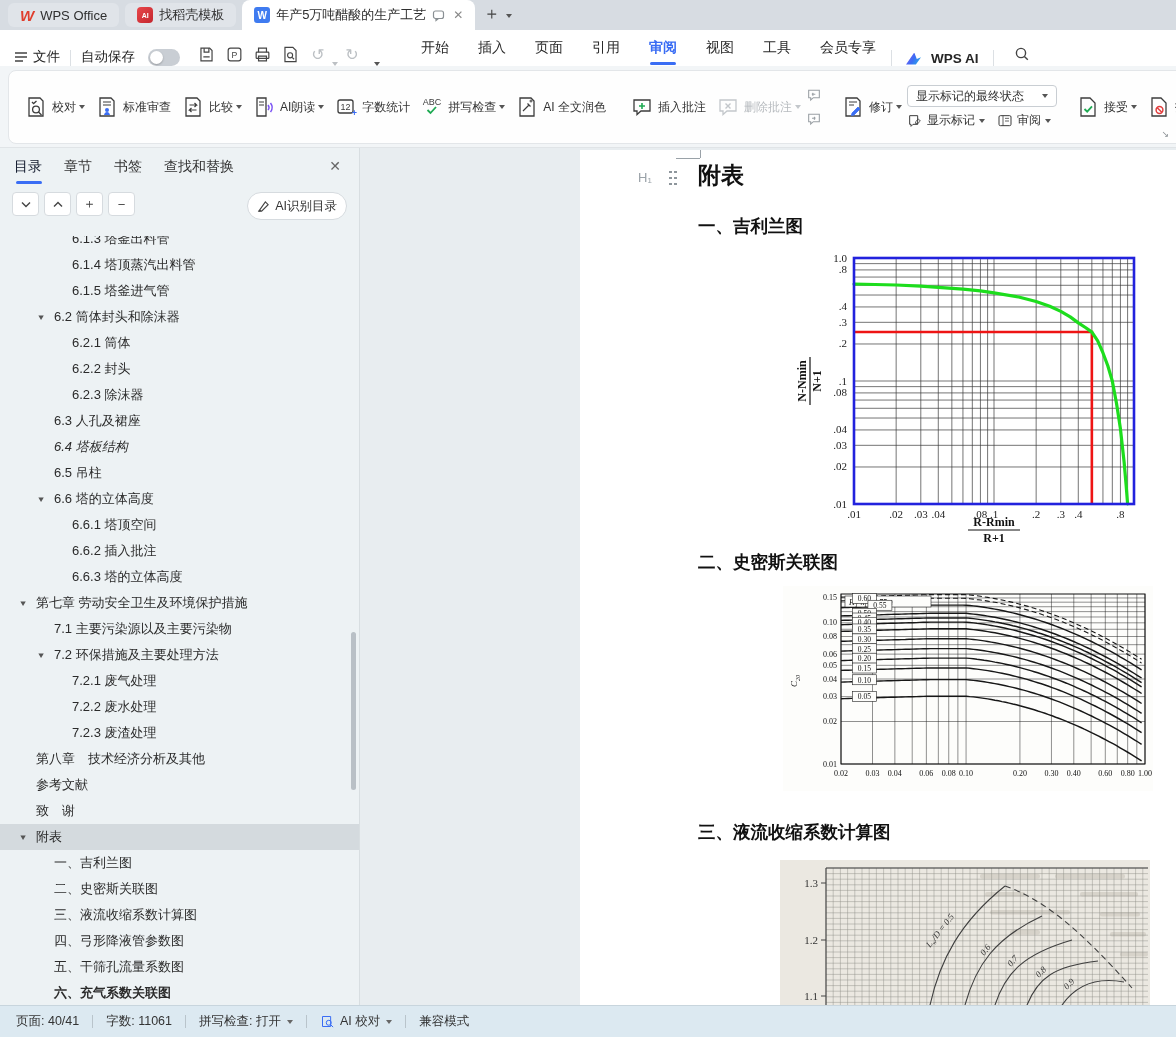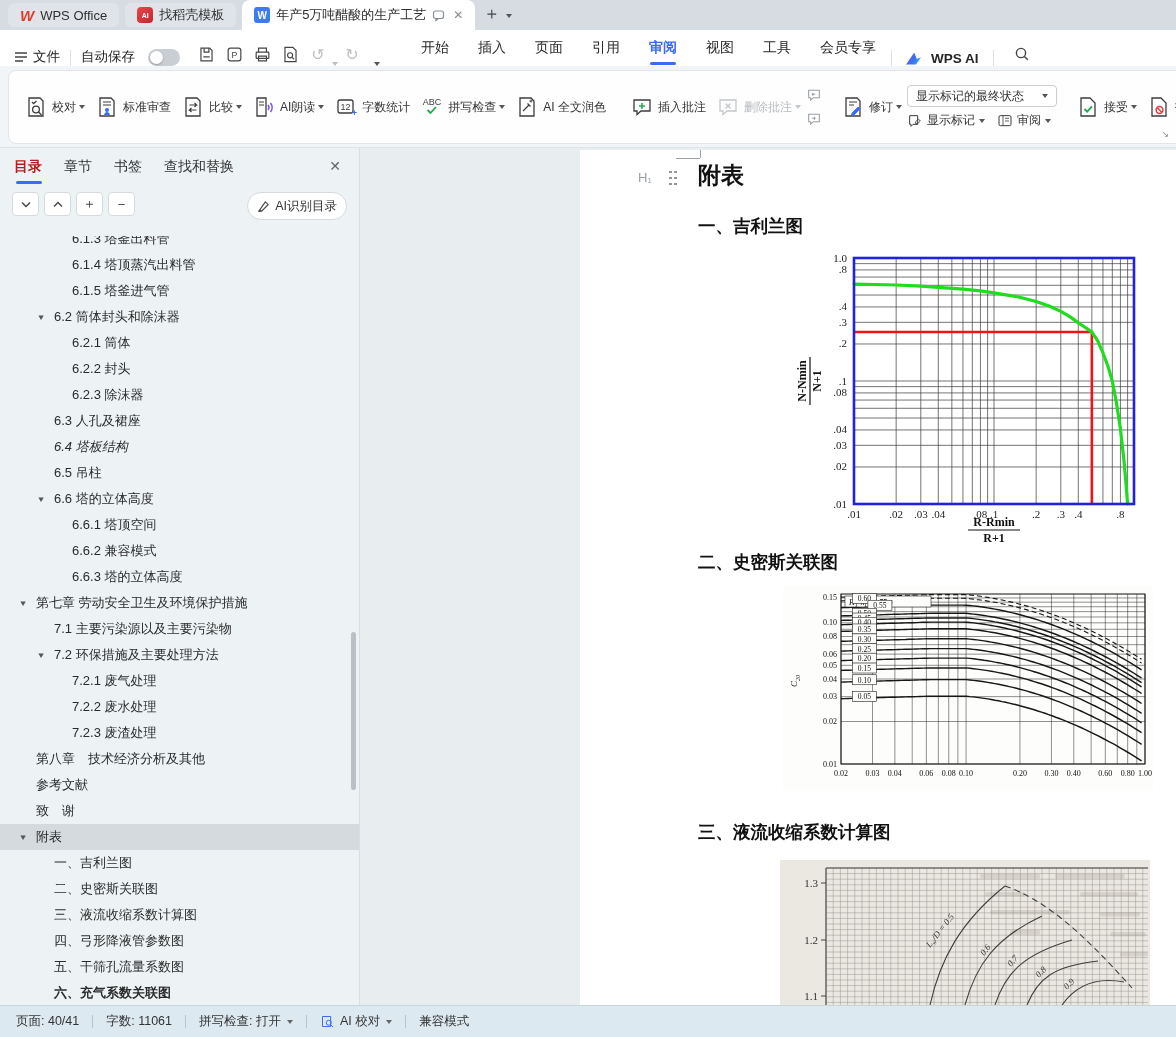--- a/index.html
+++ b/index.html
@@ -38,21 +38,21 @@
   .disabled{color:#b7bbbf}
   .rcol{display:flex;flex-direction:column;gap:5px;align-items:flex-start}
   .selbox{width:150px;height:22px;border:1px solid #c9ced3;border-radius:4px;display:flex;align-items:center;justify-content:space-between;padding:0 8px;font-size:12px;color:#333;box-sizing:border-box;background:#fff}
   .rsmall{display:flex;align-items:center;gap:4px;font-size:12px;color:#333;white-space:nowrap}
   .badgech{width:15px;height:15px;border:1px solid #555;border-radius:2px;font-size:10px;display:flex;align-items:center;justify-content:center;color:#333}
   .launcher{position:absolute;right:14px;bottom:4px;color:#8a9094;font-size:9px}
   
   #sidebar{left:0;top:148px;width:360px;height:857px;background:#edf2f4;border-right:1px solid #d8dee1;box-sizing:border-box}
   .shead{position:absolute;left:0;top:0;width:100%;height:38px;display:flex;align-items:center;padding-left:14px;gap:22px;box-sizing:border-box}
   .stab{font-size:14px;color:#333;position:relative;height:38px;display:flex;align-items:center}
-  .stab.active{color:#b91c1c;font-weight:bold}
+  .stab.active{color:#0f172a;font-weight:normal}
   .stab.active:after{content:"";position:absolute;left:2px;bottom:2px;width:26px;height:3px;border-radius:2px;background:#3a6df4}
   .sclose{position:absolute;right:18px;top:10px;color:#666;font-size:14px}
   .sbtn{position:absolute;width:27px;height:24px;background:#fff;border:1px solid #d6dbdf;border-radius:4px;display:flex;align-items:center;justify-content:center;color:#444;font-size:13px;box-sizing:border-box}
   .aibtn{position:absolute;right:12px;top:44px;height:26px;background:#fff;border:1px solid #d6dbdf;border-radius:14px;display:flex;align-items:center;gap:5px;padding:0 9px;font-size:12.5px;color:#333}
   #toclist{position:absolute;left:0;top:88px;width:100%;height:769px;overflow:hidden}
   .tocrow{height:26px;margin-top:0;display:flex;align-items:center;font-size:13px;color:#2b2b2b;position:relative;white-space:nowrap}
   .tocrow.sel{background:#d4dade}
   .toccaret{position:absolute;font-size:8px;color:#555;transform:scaleX(1.15)}
   #tocscroll{position:absolute;right:3px;top:484px;width:5px;height:158px;border-radius:3px;background:#b9c0c6}
   
@@ -446,21 +446,21 @@
         <span>6.5 吊柱</span>
       </div>
       <div class="tocrow" style="padding-left: 54px;">
         <span class="toccaret" style="left: 37px;">▼</span>
         <span>6.6 塔的立体高度</span>
       </div>
       <div class="tocrow" style="padding-left: 72px;">
         <span>6.6.1 塔顶空间</span>
       </div>
       <div class="tocrow" style="padding-left: 72px;">
-        <span>6.6.2 兼容模式</span>
+        <span>6.6.2 插入批注</span>
       </div>
       <div class="tocrow" style="padding-left: 72px;">
         <span>6.6.3 塔的立体高度</span>
       </div>
       <div class="tocrow" style="padding-left: 36px;">
         <span class="toccaret" style="left: 19px;">▼</span>
         <span>第七章 劳动安全卫生及环境保护措施</span>
       </div>
       <div class="tocrow" style="padding-left: 54px;">
         <span>7.1 主要污染源以及主要污染物</span>

